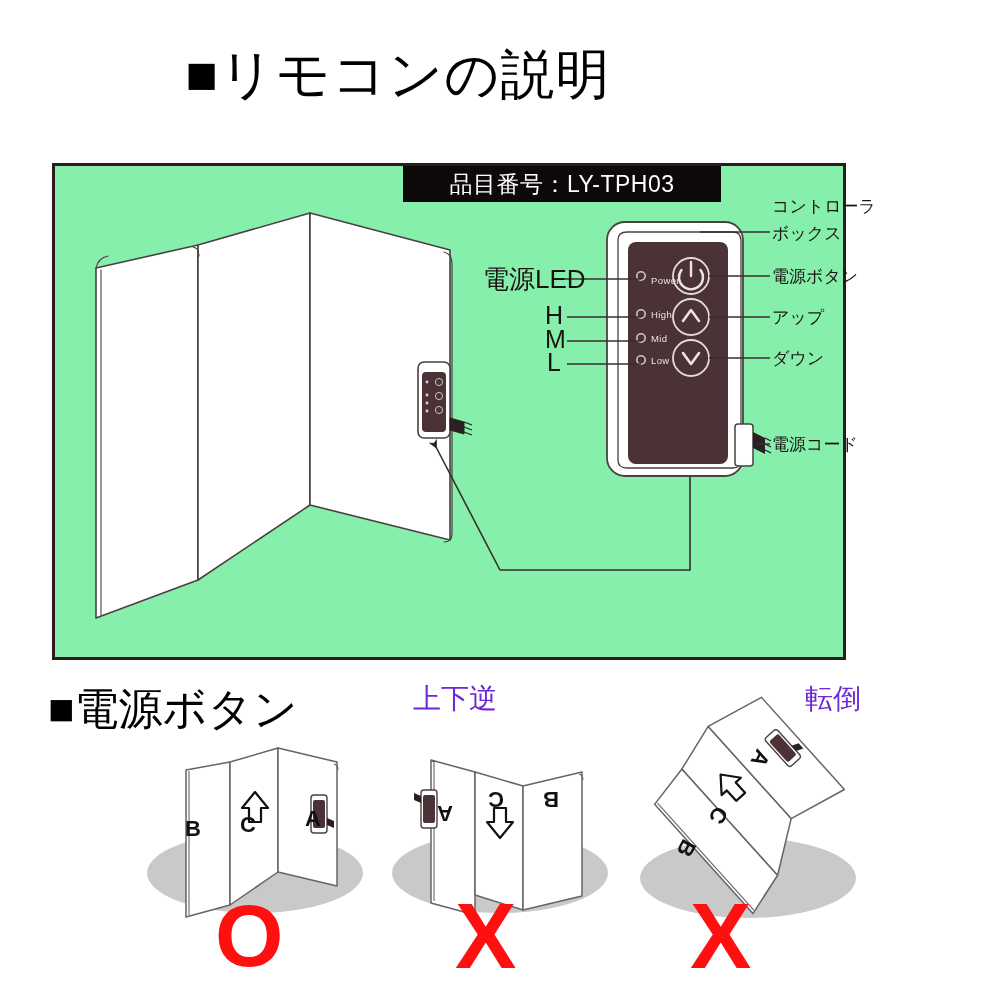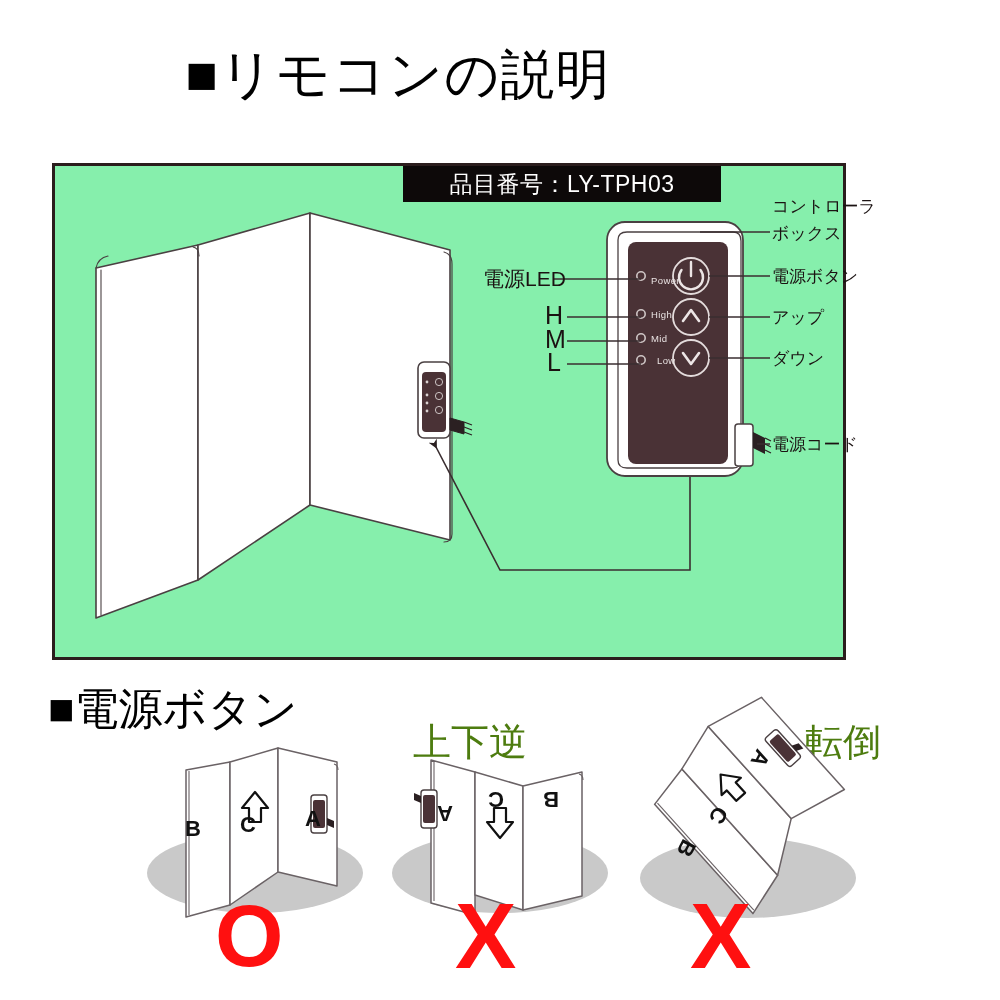--- a/index.html
+++ b/index.html
@@ -61,21 +61,21 @@
     left: 0;
     top: 0;
     width: 1000px;
     height: 1000px;
     pointer-events: none;
   }
 
   
   .callout {
     position: absolute;
-    font-size: 21px;
+    font-size: 26px;
     line-height: 26px;
     white-space: nowrap;
     color: #1b1212;
   }
   .callout.big {
     font-size: 17px;
   }
   .callout.letter {
     font-size: 25px;
     font-weight: 400;
@@ -94,25 +94,24 @@
   #section-heading {
     position: absolute;
     left: 48px;
     top: 686px;
     font-size: 44px;
     line-height: 1.05;
     white-space: nowrap;
   }
   .warn-heading {
     position: absolute;
-    font-size: 38px;
-    color: #4d7c0f;
+    font-size: 28px;
+    color: #6d28d9;
     white-space: nowrap;
     line-height: 1.05;
-    margin-top: 39px;
   }
   #warn-1 { left: 413px; top: 684px; }
   #warn-2 { left: 805px; top: 684px; }
 
   .panel-letter {
     position: absolute;
     font-size: 22px;
     font-weight: bold;
     color: #111;
     white-space: nowrap;
@@ -243,21 +242,21 @@
 <div class="callout big" style="left:772px; top:194px;">コントローラ</div>
 <div class="callout big" style="left:772px; top:221px;">ボックス</div>
 <div class="callout big" style="left:772px; top:264px;">電源ボタン</div>
 <div class="callout big" style="left:772px; top:305px;">アップ</div>
 <div class="callout big" style="left:772px; top:346px;">ダウン</div>
 <div class="callout big" style="left:772px; top:432px;">電源コード</div>
 
 <div class="ctrl-led-label" style="left:651px; top:275px;">Power</div>
 <div class="ctrl-led-label" style="left:651px; top:309px;">High</div>
 <div class="ctrl-led-label" style="left:651px; top:333px;">Mid</div>
-<div class="ctrl-led-label" style="left:651px; top:355px;margin-left:6px;">Low</div>
+<div class="ctrl-led-label" style="left:651px; top:355px;">Low</div>
 
 <div id="section-heading">■電源ボタン</div>
 
 <div class="warn-heading" id="warn-1">上下逆</div>
 <div class="warn-heading" id="warn-2">転倒</div>
 
 <svg class="svg-layer" viewBox="0 0 1000 1000" xmlns="http://www.w3.org/2000/svg">
 
   <g>
     <ellipse cx="255" cy="873" rx="108" ry="40" fill="#c9c9c9"></ellipse>

